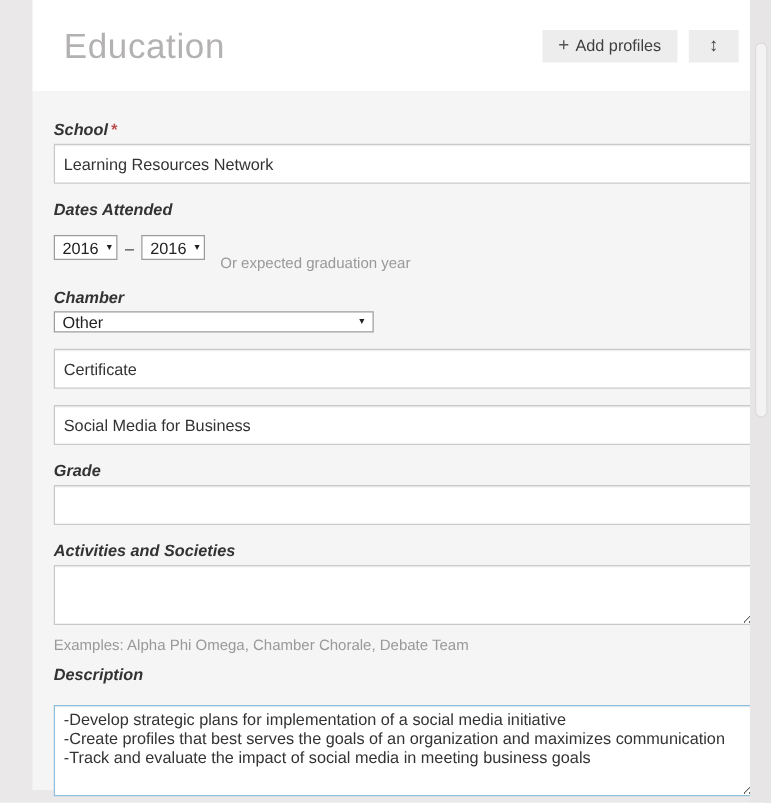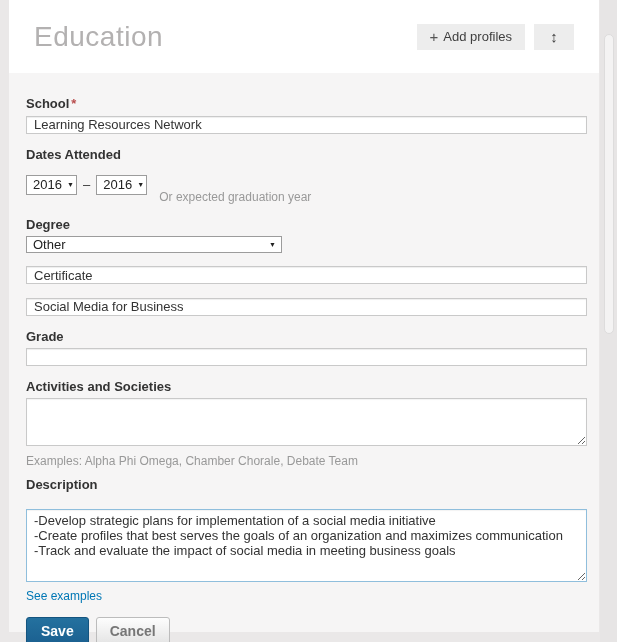--- a/index.html
+++ b/index.html
@@ -5,21 +5,21 @@
   * { margin:0; padding:0; box-sizing:border-box; }
   html,body { width:617px; height:642px; }
   body {
     font-family:"Liberation Sans", sans-serif;
     background:#eae8e8;
     position:relative;
     overflow:hidden;
   }
   .card {
     position:absolute;
-    left:9px; top:0;
+    left:26px; top:0;
     width:590px; height:632px;
   }
   .card-header {
     background:#ffffff;
     height:73px;
     display:flex;
     align-items:center;
     justify-content:space-between;
     padding:0 25px;
   }
@@ -58,25 +58,26 @@
     background:#f6f5f5;
     height:559px;
     padding:23px 12px 0 17px;
   }
   .field-label {
     font-size:13px;
     font-weight:bold;
     color:#333;
     display:block;
     margin-bottom:4px;
+    font-style:italic;
   }
   .req { color:#b84c4c; font-weight:bold; margin-left:2px; }
   .text-input {
     width:100%;
-    height:18px;
+    height:32px;
     border:1px solid #c9c9c9;
     background:#fff;
     font-size:13px;
     font-family:"Liberation Sans", sans-serif;
     color:#333;
     padding:0 7px;
     box-shadow:inset 0 1px 1px rgba(0,0,0,0.07);
   }
   .field { margin-bottom:13px; }
   .dates-row { display:flex; align-items:center; gap:6px; }
@@ -197,21 +198,21 @@
         <span class="dash">–</span>
         <div class="select-box select-year">
           <span>2016</span>
           <span class="select-arrow">▼</span>
         </div>
         <span class="hint dates-hint">Or expected graduation year</span>
       </div>
     </div>
 
     <div class="field">
-      <label class="field-label">Degree</label>
+      <label class="field-label">Chamber</label>
       <div class="select-box select-degree">
         <span>Other</span>
         <span class="select-arrow">▼</span>
       </div>
     </div>
 
     <div class="field">
       <input class="text-input" type="text" value="Certificate" style="">
     </div>
 

